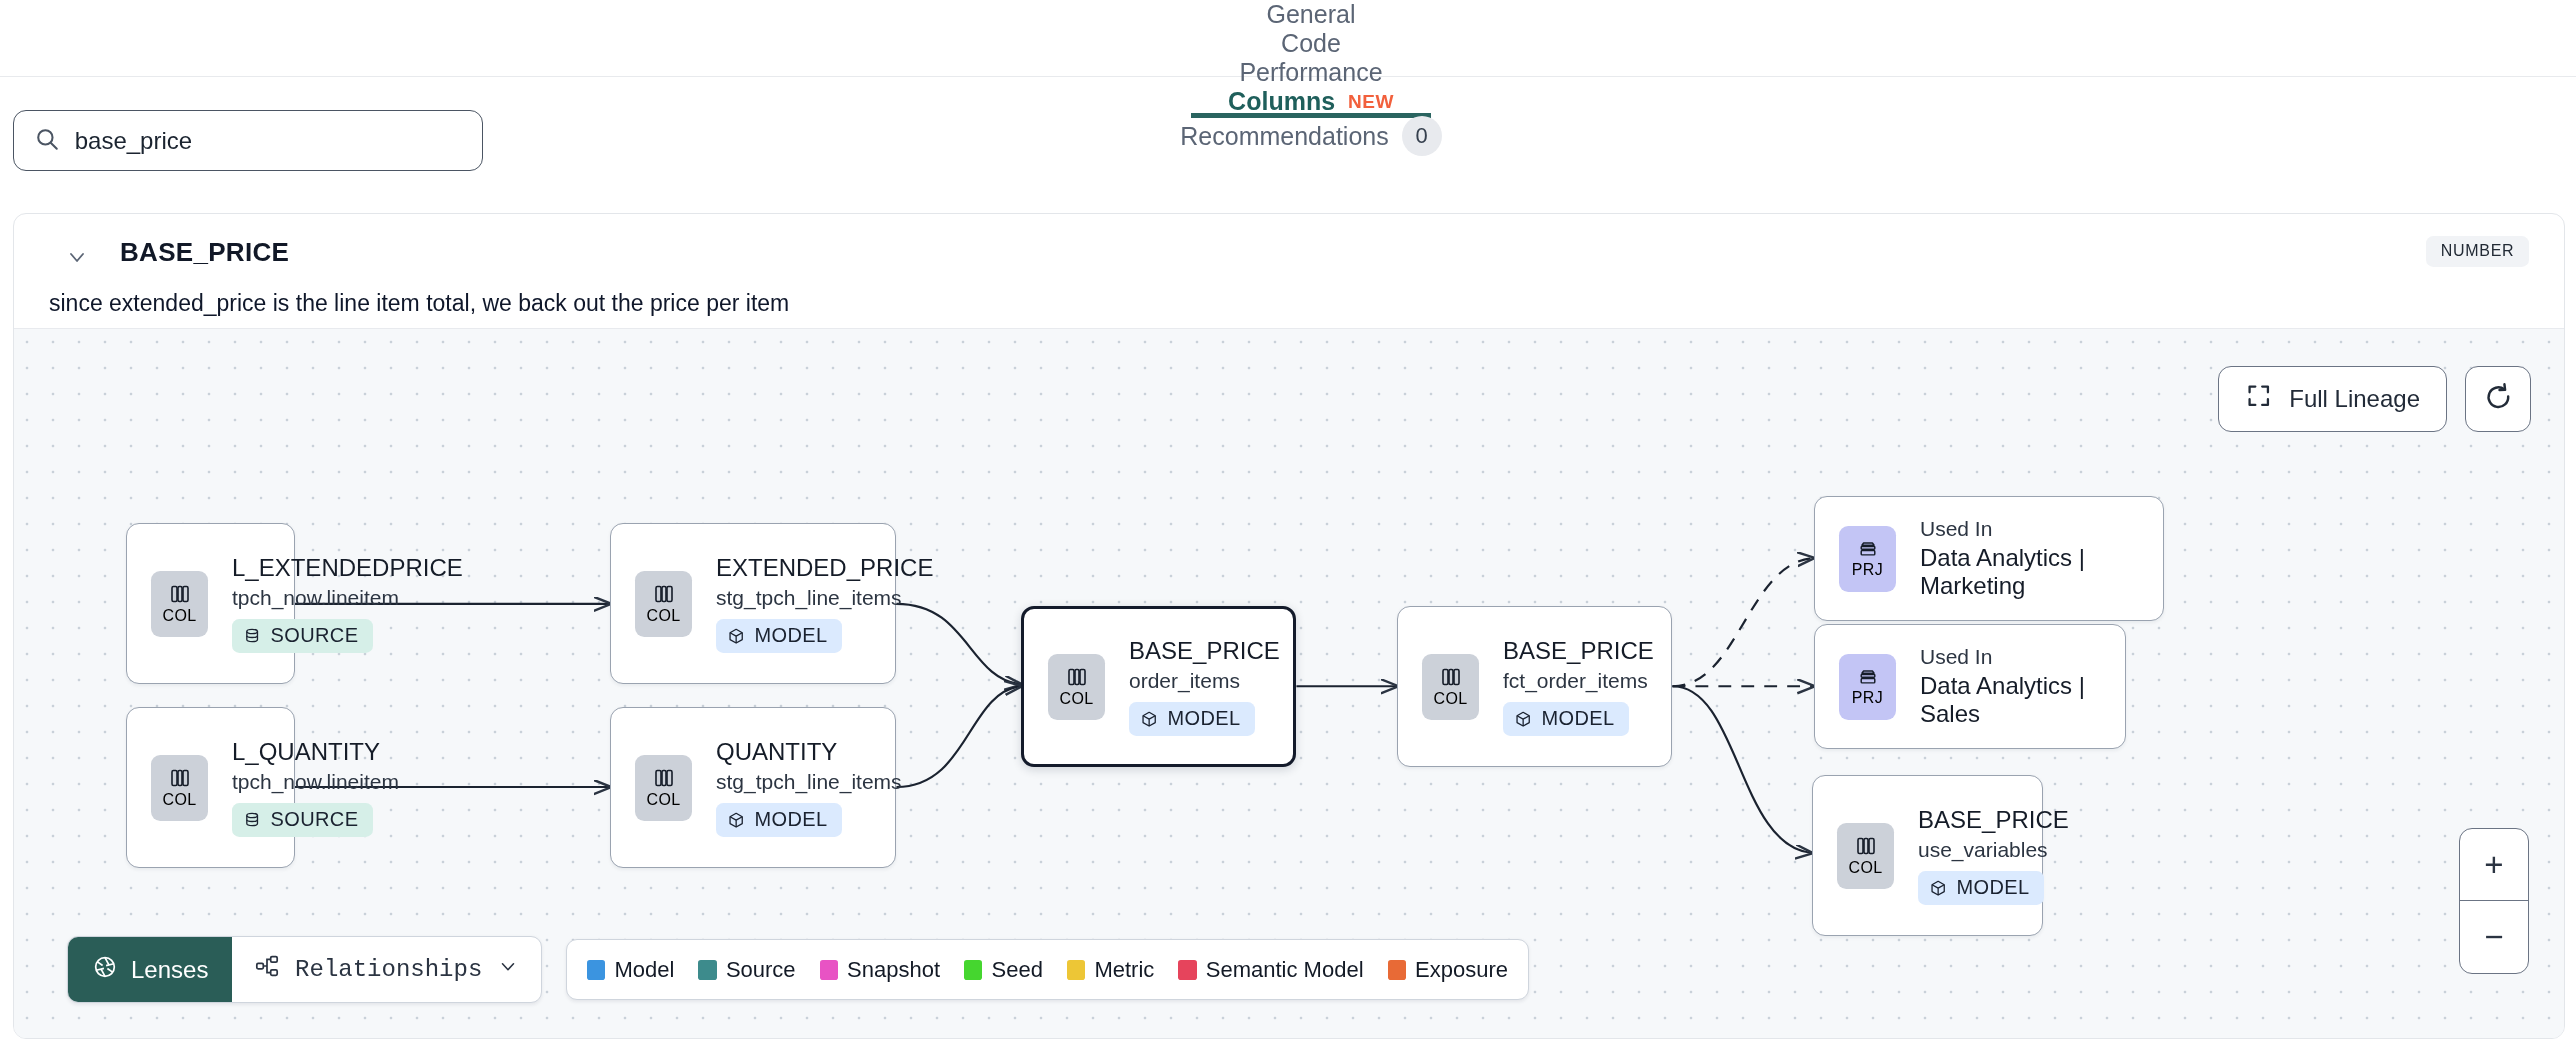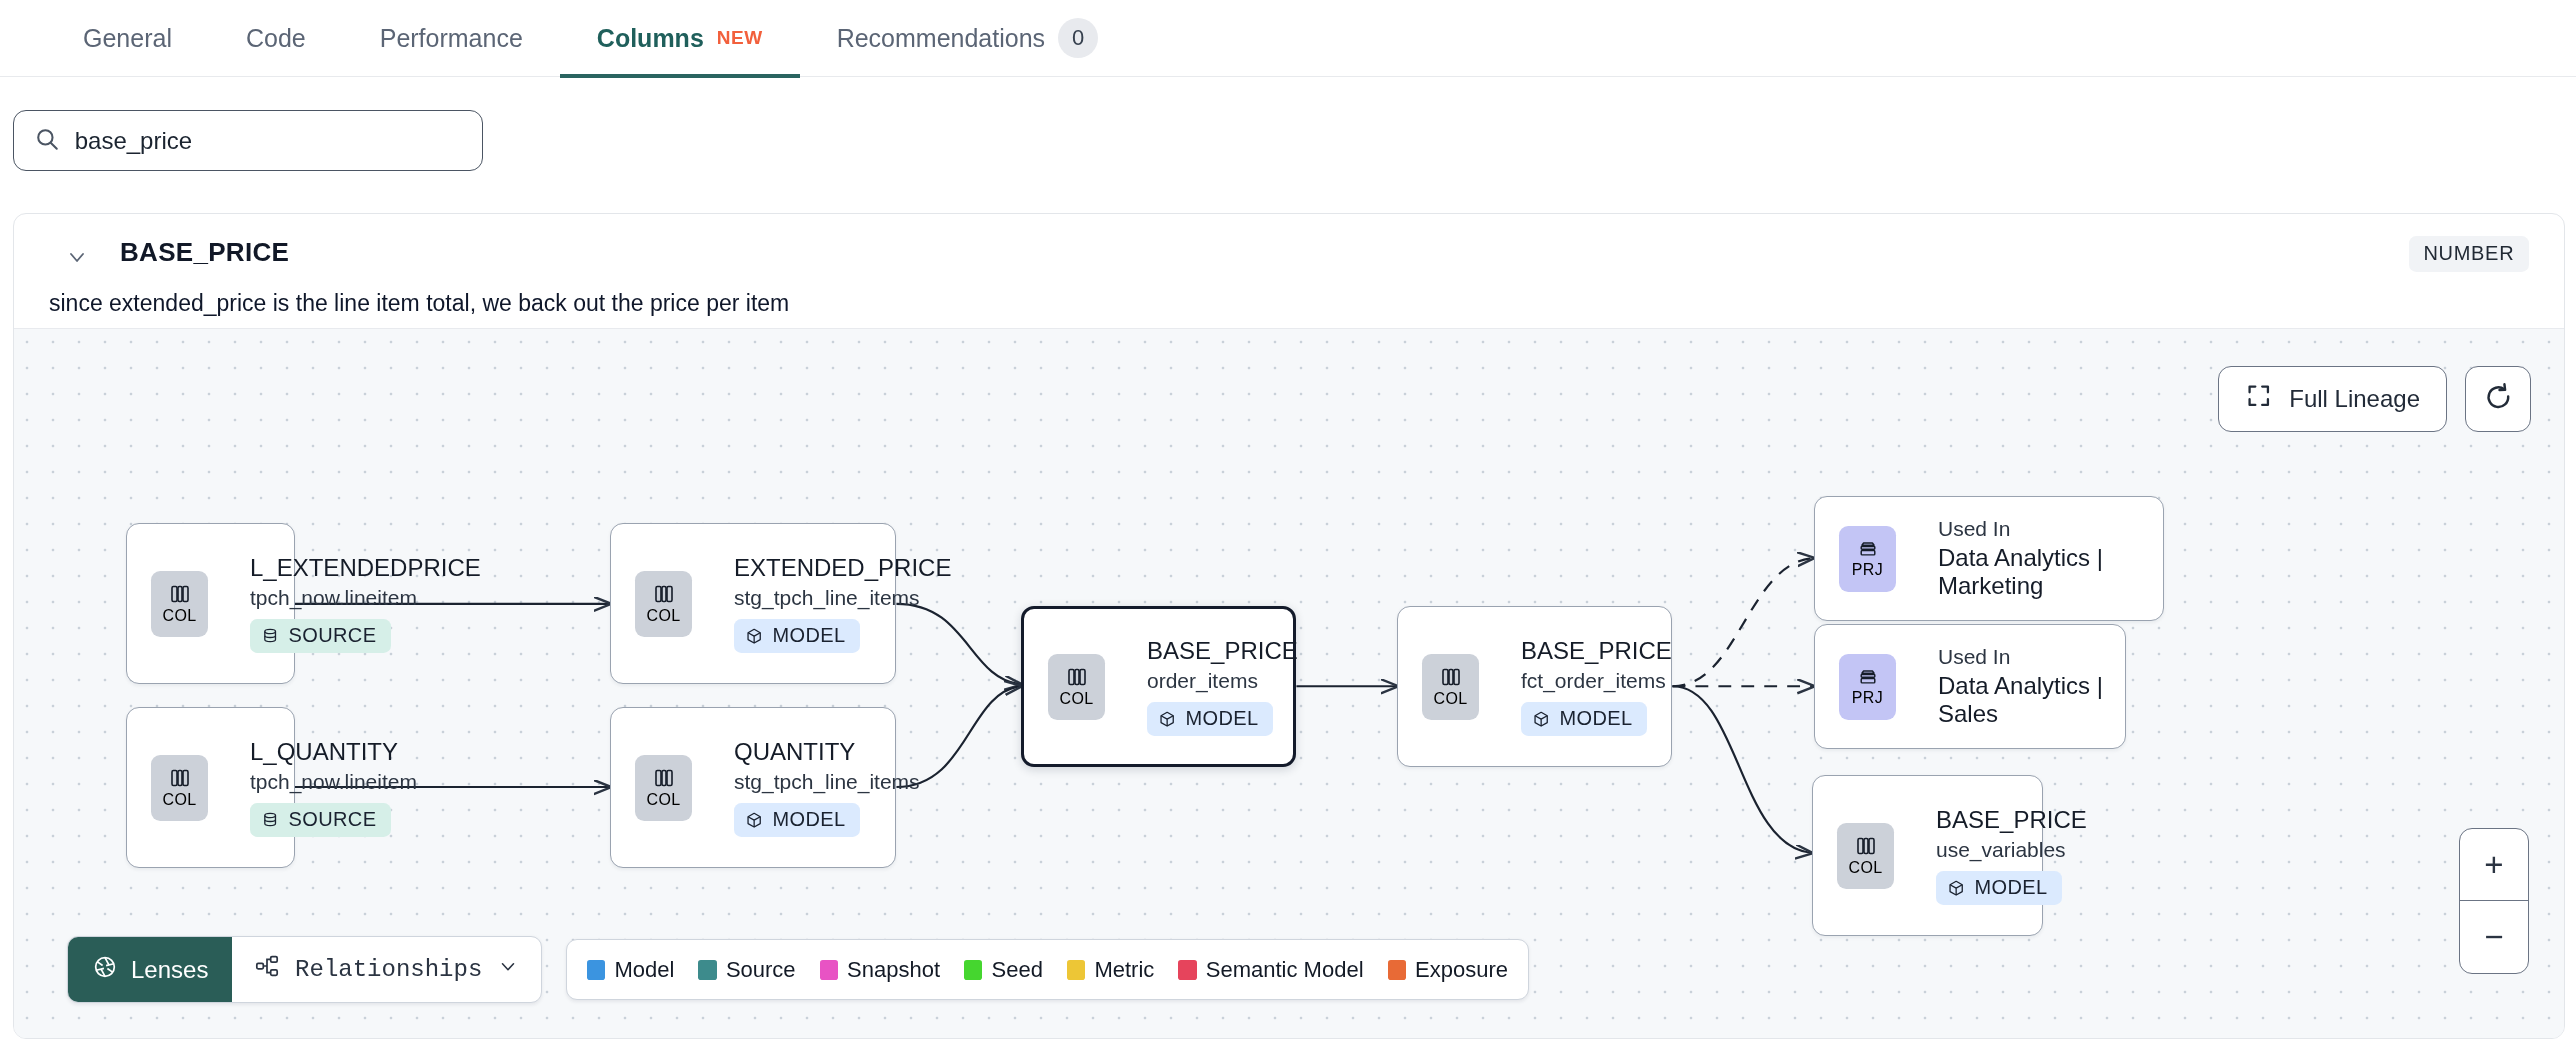--- a/index.html
+++ b/index.html
@@ -10,20 +10,21 @@
     color: #1f2937;
     overflow: hidden;
   }
 
   
   .tabbar {
     position: absolute; top: 0; left: 0; width: 2576px; height: 77px;
     border-bottom: 1.8px solid #e8eaed;
     display: flex; align-items: center;
     padding-left: 46px;
+    flex-direction: column;
   }
   .tab {
     position: relative;
     height: 77px;
     display: flex; align-items: center; gap: 13px;
     padding: 0 37px;
     font-size: 25px;
     color: #5b6575;
     cursor: pointer;
     white-space: nowrap;
@@ -79,21 +80,21 @@
     font-size: 26px; font-weight: 700; color: #111827; letter-spacing: 0.3px;
   }
   .col-desc {
     position: absolute; left: 35px; top: 76px;
     font-size: 23px; color: #0f172a;
   }
   .type-badge {
     position: absolute; right: 35px; top: 22px;
     background: #f1f3f6; border-radius: 7.3px;
     padding: 6.4px 14.7px;
-    font-size: 20px; letter-spacing: 0.7px; color: #222a35;
+    font-size: 16px; letter-spacing: 0.7px; color: #222a35;
   }
 
   
   .canvas {
     position: absolute; left: 0; top: 114px;
     width: 2552px; height: 710px;
     background-color: #f6f8fa;
     background-image: radial-gradient(#c9d1d9 1.5px, transparent 1.6px);
     background-size: 26px 26px;
     border-top: 1.8px solid #e8eaee;
@@ -118,21 +119,21 @@
     margin-left: 24px;
     border-radius: 9.2px;
     background: #ccd1d9;
     display: flex; flex-direction: column;
     align-items: center; justify-content: center; gap: 0.9px;
   }
   .node-icon.prj { background: #c3c5f5; }
   .node-icon-label { font-size: 16px; color: #000000; letter-spacing: 0.4px; }
   .node-body {
     flex: 1 1 auto; display: flex; flex-direction: column;
-    padding-left: 24px; gap: 3.7px; margin-left: 18px;
+    padding-left: 24px; gap: 3.7px;
   }
   .node-name { font-size: 24px; color: #151c28; }
   .node-sub  { font-size: 21px; color: #2c3542; }
   .node-pill {
     align-self: flex-start; margin-top: 5.5px;
     display: inline-flex; align-items: center; gap: 9.2px;
     border-radius: 7.3px; padding: 5.5px 14.7px 5.5px 11px;
     font-size: 20px; letter-spacing: 0.4px; color: #1a2230;
   }
   .pill-model  { background: #dbeafe; }

